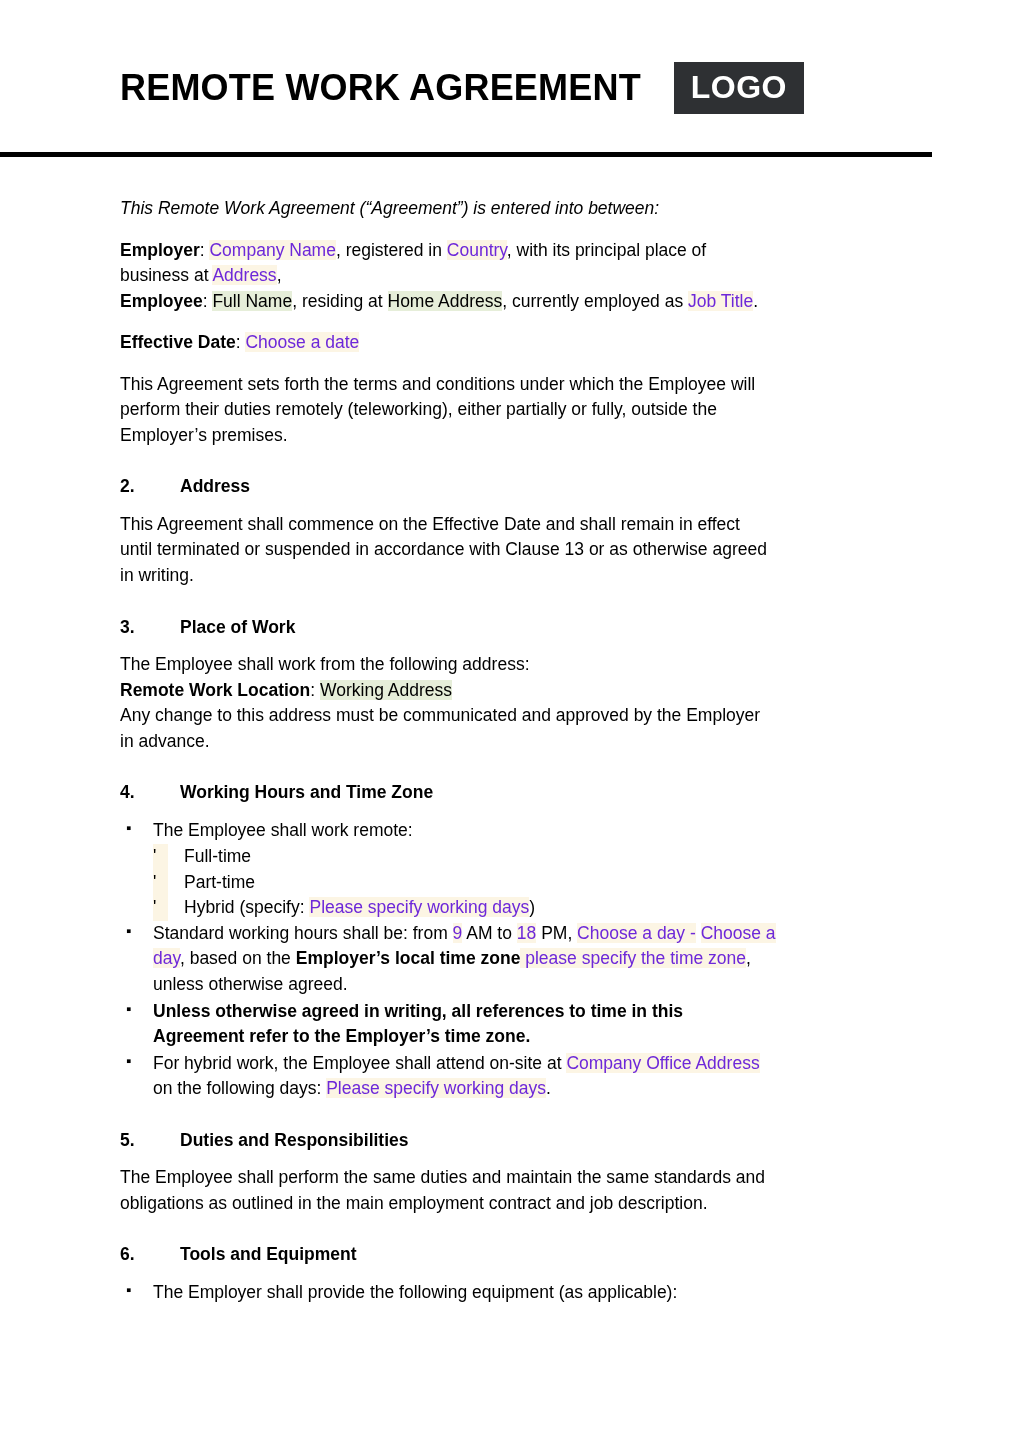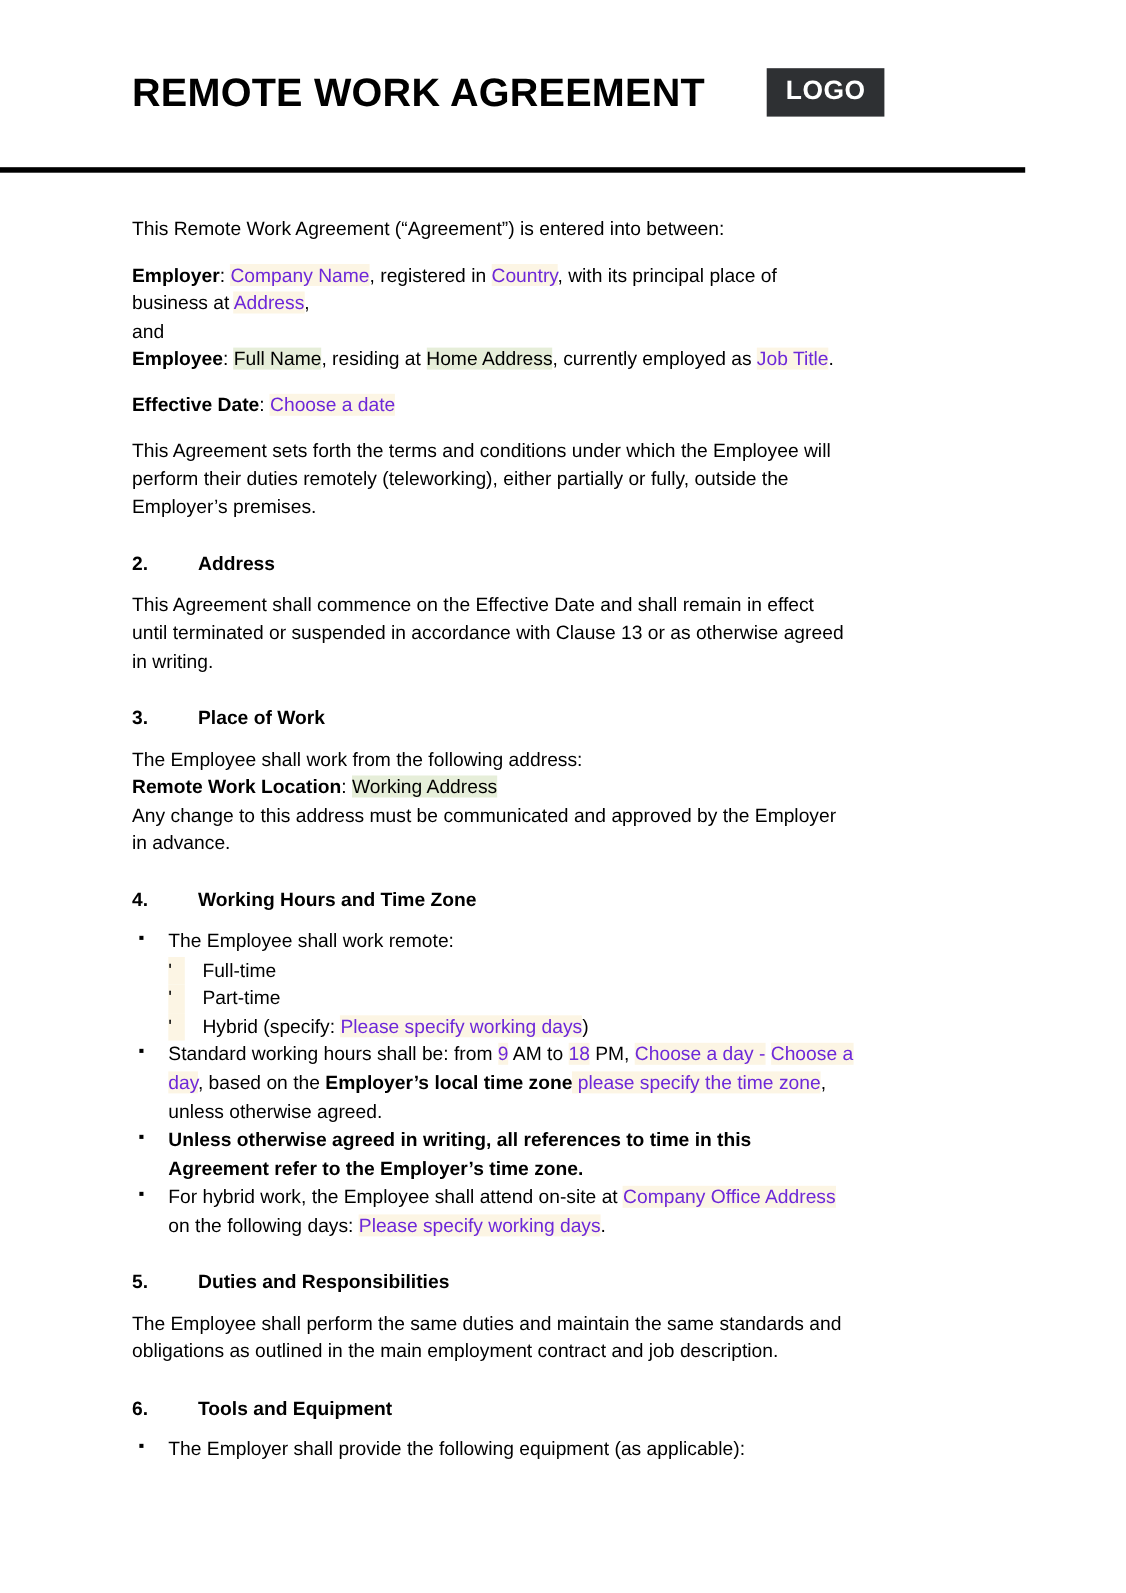--- a/index.html
+++ b/index.html
@@ -39,21 +39,21 @@
   .doc-title {
     font-size: 36px;
     font-weight: bold;
     letter-spacing: 0.2px;
     line-height: 1.1;
     white-space: nowrap;
   }
   .logo-box {
     background: #2e3033;
     color: #ffffff;
-    font-size: 24px;
+    font-size: 32px;
     font-weight: bold;
     letter-spacing: 0.5px;
     padding: 9px 17px 11px 17px;
     line-height: 1;
   }
   .header-rule {
     position: absolute;
     left: 0;
     top: 152px;
     width: 932px;
@@ -64,20 +64,21 @@
   
   .content {
     padding: 36px 120px 0 120px;
     box-sizing: border-box;
     font-size: 17.5px;
     line-height: 1.46;
   }
 
   p.para {
     margin: 0 0 16px 0;
+    font-style: italic;
   }
   p.tight {
     margin: 0;
   }
   p.block {
     margin: 0 0 16px 0;
   }
 
   h2.section {
     margin: 26px 0 13px 0;
@@ -157,21 +158,20 @@
     </div>
     <div class="header-rule"></div>
   </div>
 
   <div class="content">
 
     <p class="para">This Remote Work Agreement (“Agreement”) is entered into between:</p>
 
     <p class="tight"><b>Employer</b><span>: </span><mark class="hl-cream">Company Name</mark><span>, registered in </span><mark class="hl-cream">Country</mark><span>, with its principal place of business at </span><mark class="hl-cream">Address</mark><span>,</span></p>
 
-    <p class="tight"> and</p>
 
     <p class="block"><b>Employee</b><span>: </span><mark class="hl-green">Full Name</mark><span>, residing at </span><mark class="hl-green">Home Address</mark><span>, currently employed as </span><mark class="hl-cream">Job Title</mark><span>.</span></p>
 
     <p class="block"><b>Effective Date</b><span>: </span><mark class="hl-cream">Choose a date</mark></p>
 
 
     <p class="block">This Agreement sets forth the terms and conditions under which the Employee will perform their duties remotely (teleworking), either partially or fully, outside the Employer’s premises.</p>
 
     <h2 class="section"><span class="num">2.</span><span>Address</span></h2>
     <p class="block">This Agreement shall commence on the Effective Date and shall remain in effect until terminated or suspended in accordance with Clause 13 or as otherwise agreed in writing.</p>

